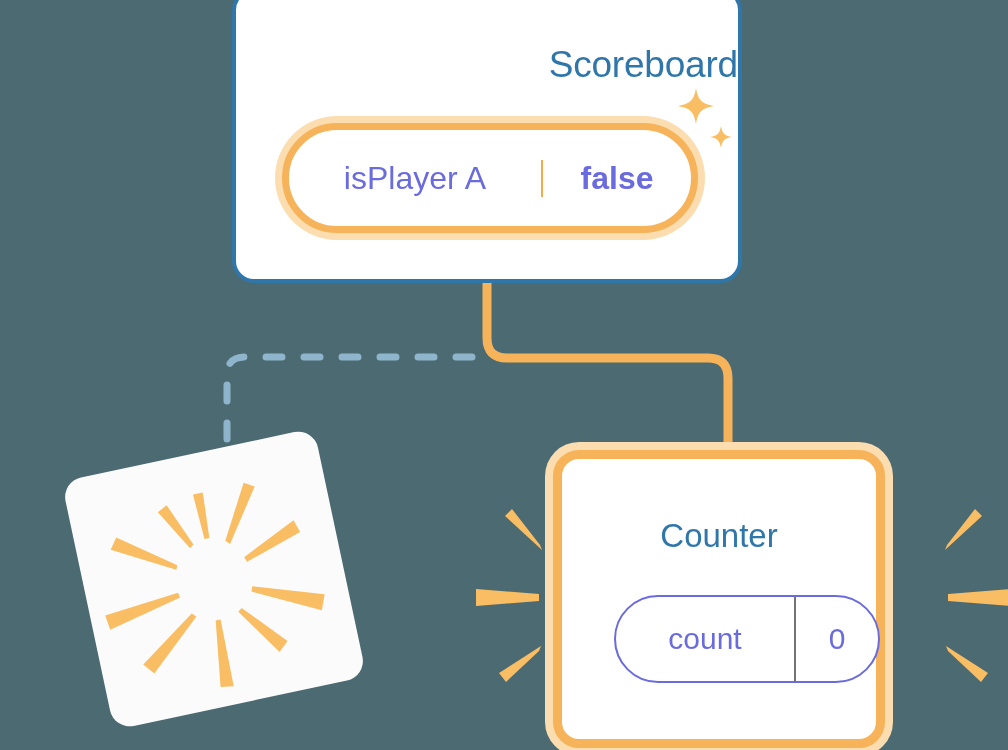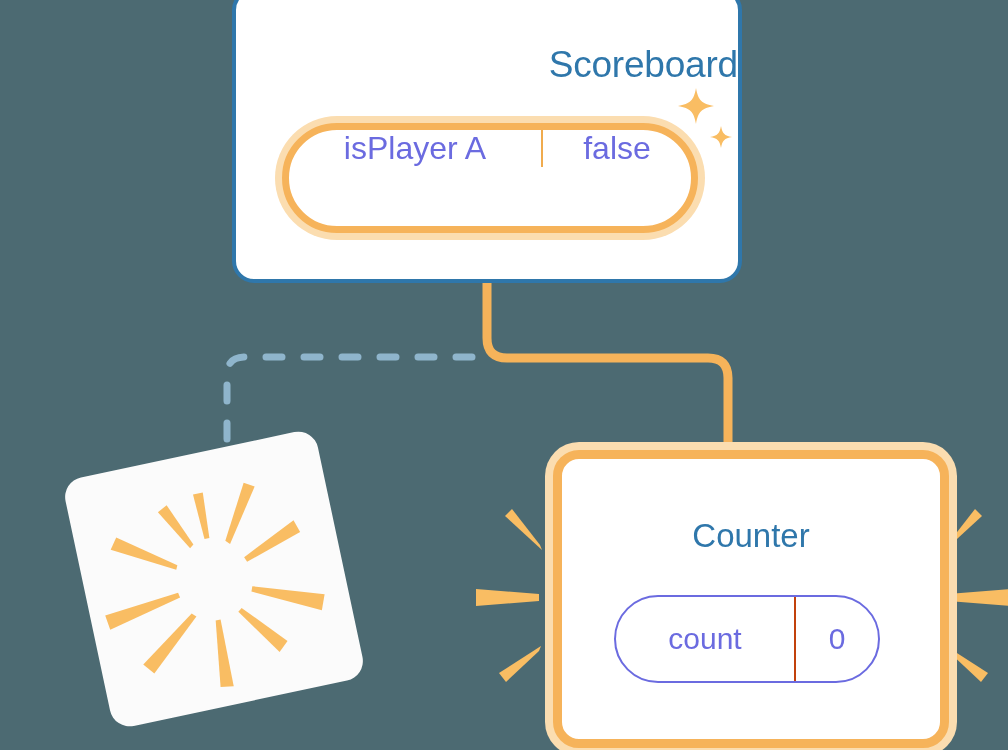--- a/index.html
+++ b/index.html
@@ -58,57 +58,57 @@
     left: 46px;
     top: 131px;
     width: 416px;
     height: 110px;
     border-radius: 55px;
     background: #ffffff;
     border: 7px solid #f6b35a;
     box-sizing: border-box;
     box-shadow: 0 0 0 7px #fbddb0;
     display: flex;
-    align-items: flex-start;
+    align-items: center;
     overflow: hidden;
     z-index: 2;
   }
   #scoreboard-pill .cell {
     display: flex;
     align-items: center;
     justify-content: center;
     color: #6b6be0;
     font-size: 32px;
   }
   #scoreboard-pill .cell.key {
     flex: 0 0 252px;
     border-right: 2px solid #f0ab4e;
   }
   #scoreboard-pill .cell.val {
     flex: 1 1 auto;
-    font-weight: normal;
+    font-weight: bold;
   }
 
   
   #sparkle-cluster {
     position: absolute;
     left: 672px;
     top: 88px;
     width: 70px;
     height: 72px;
     z-index: 40;
     pointer-events: none;
   }
 
   
   #counter-card {
     position: absolute;
     left: 553px;
     top: 450px;
-    width: 396px;
+    width: 332px;
     height: 298px;
     background: #ffffff;
     border: 9px solid #f6b35a;
     border-radius: 26px;
     box-sizing: border-box;
     box-shadow: 0 0 0 8px #fbddb0;
     z-index: 30;
   }
   #counter-title {
     position: absolute;
@@ -136,21 +136,21 @@
   }
   #counter-pill .cell {
     display: flex;
     align-items: center;
     justify-content: center;
     color: #6b6be0;
     font-size: 30px;
   }
   #counter-pill .cell.key {
     flex: 0 0 178px;
-    border-right: 2px solid #c2410c;
+    border-right: 2px solid #737373;
   }
   #counter-pill .cell.val {
     flex: 1 1 auto;
   }
 
   
   #ghost-card {
     position: absolute;
     left: 85px;
     top: 452px;

